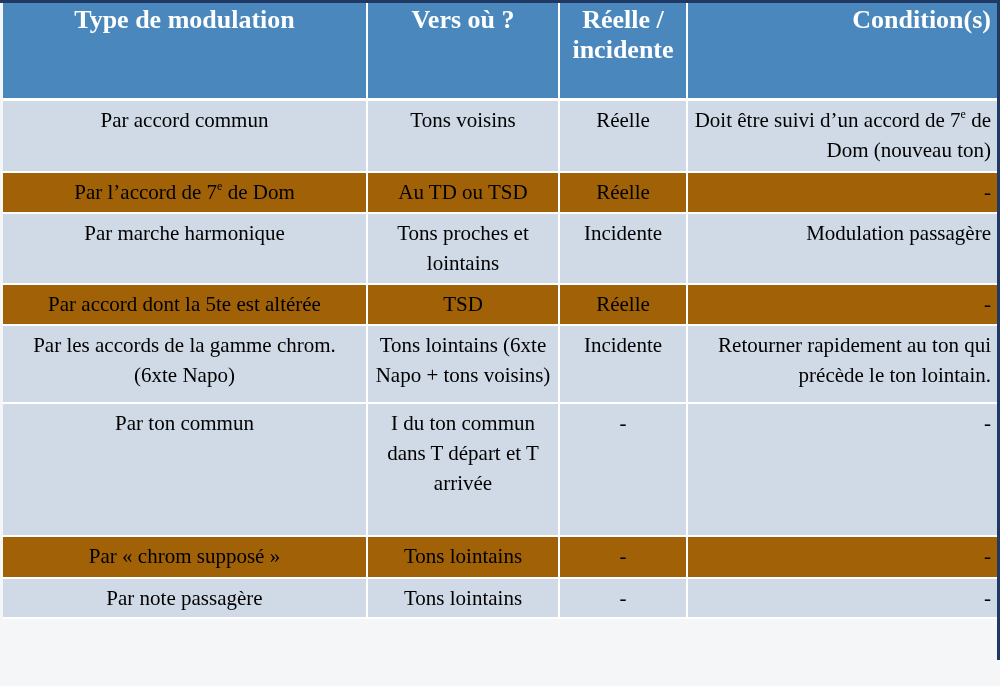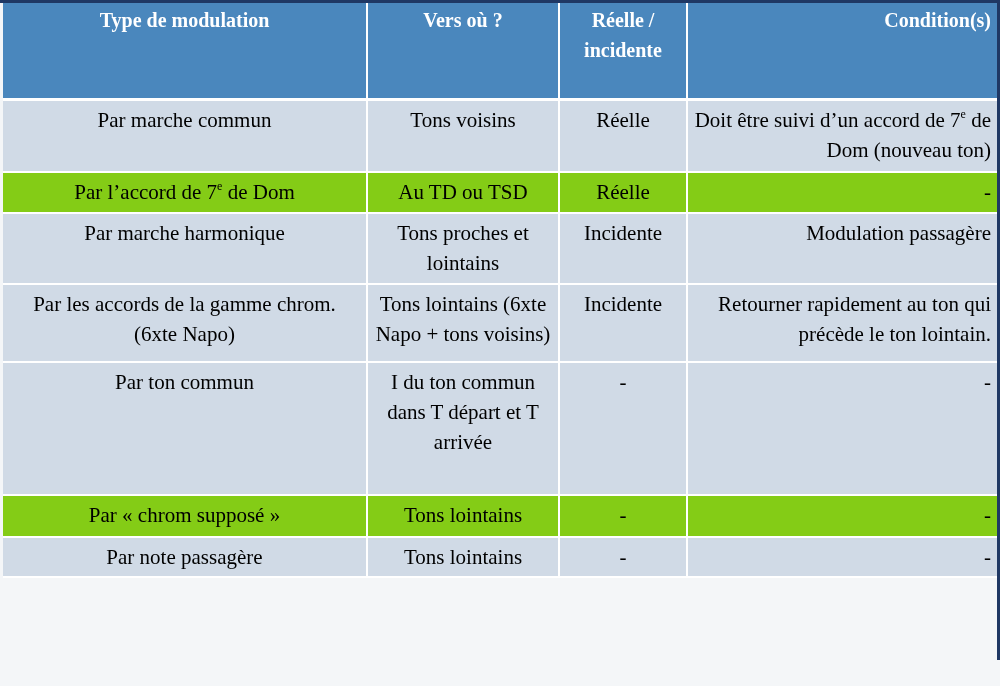--- a/index.html
+++ b/index.html
@@ -59,25 +59,25 @@
       border-right: none;
       text-align: right;
     }
     table.mod-table thead th {
       background: #4a87bd;
       color: #ffffff;
       font-weight: bold;
       height: 98px;
       padding-top: 2px;
       border-bottom: 3px solid #ffffff;
-      font-size: 20px;
+      font-size: 26px;
       line-height: 30px;
     }
     tr.odd td { background: #d0dae6; }
-    tr.even td { background: #84cc16; }
+    tr.even td { background: #a16207; }
     sup {
       font-size: 12px;
       line-height: 0;
       vertical-align: 9px;
     }
     .col1 { width: 365px; }
     .col2 { width: 192px; }
     .col3 { width: 128px; }
     .col4 { width: 309px; }
   </style>
@@ -99,40 +99,46 @@
       <tr>
         <th>Type de modulation</th>
         <th>Vers où ?</th>
         <th>Réelle / incidente</th>
         <th>Condition(s)</th>
       </tr>
     </thead>
     <tbody>
 
       <tr class="odd" style="height:72px">
-        <td>Par marche commun</td>
+        <td>Par accord commun</td>
         <td>Tons voisins</td>
         <td>Réelle</td>
         <td><span>Doit être suivi d’un accord de 7</span><sup>e</sup><span> de Dom (nouveau ton)</span></td>
       </tr>
 
       <tr class="even" style="height:41px">
         <td><span>Par l’accord de 7</span><sup>e</sup><span> de Dom</span></td>
         <td>Au TD ou TSD</td>
         <td>Réelle</td>
         <td>-</td>
       </tr>
 
       <tr class="odd" style="height:71px">
         <td>Par marche harmonique</td>
         <td>Tons proches et lointains</td>
         <td>Incidente</td>
         <td>Modulation passagère</td>
       </tr>
 
+      <tr class="even" style="height:41px">
+        <td>Par accord dont la 5te est altérée</td>
+        <td>TSD</td>
+        <td>Réelle</td>
+        <td>-</td>
+      </tr>
 
       <tr class="odd" style="height:78px">
         <td>Par les accords de la gamme chrom.  (6xte Napo)</td>
         <td>Tons lointains (6xte Napo + tons voisins)</td>
         <td>Incidente</td>
         <td>Retourner rapidement au ton qui précède le ton lointain.</td>
       </tr>
 
 
       <tr class="odd" style="height:133px">

